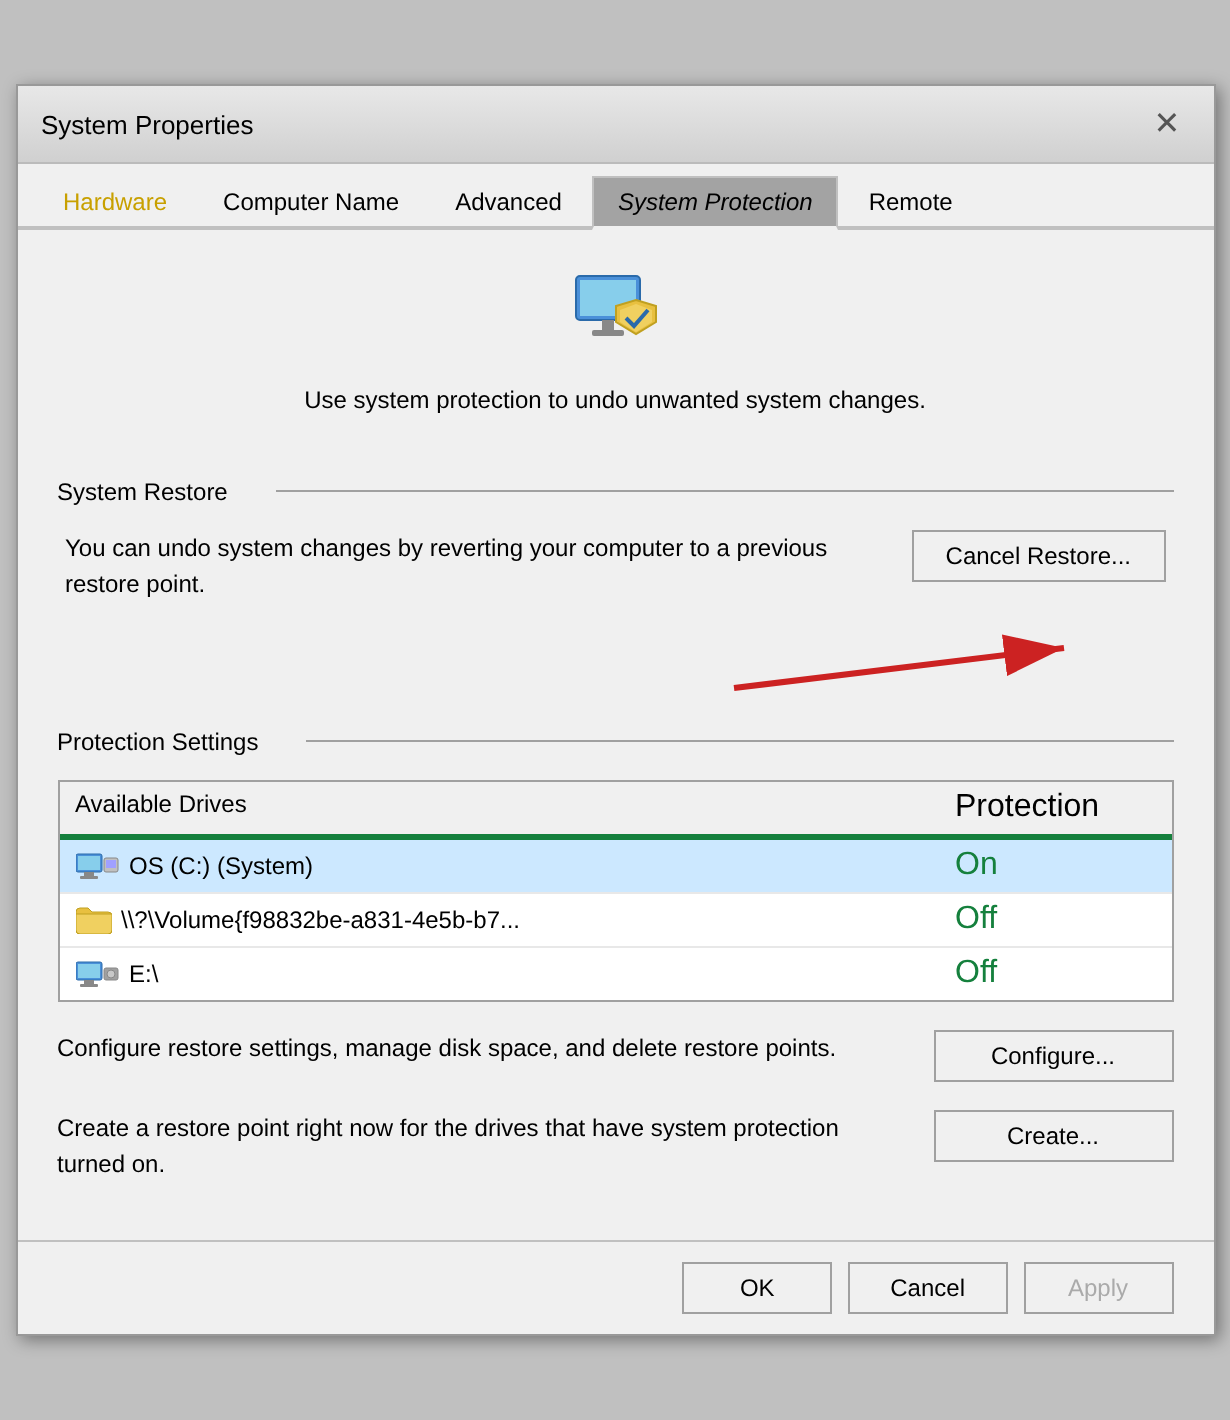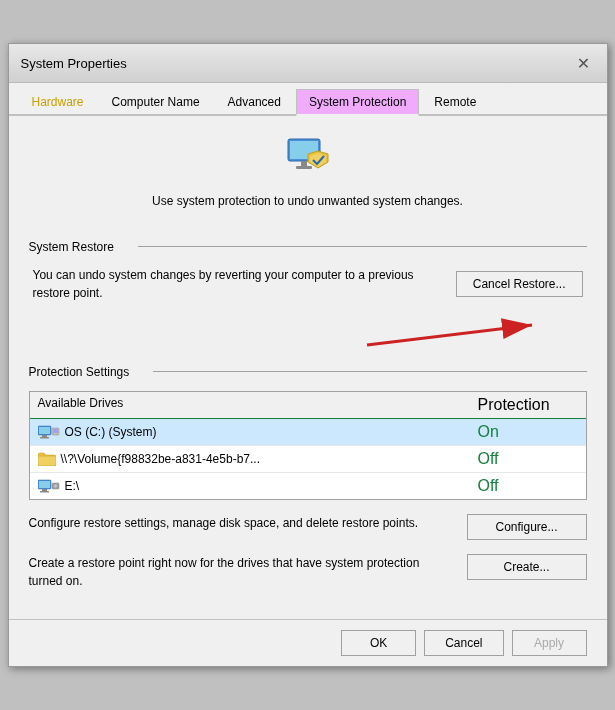--- a/index.html
+++ b/index.html
@@ -56,25 +56,26 @@
     .tab {
       padding: 5px 12px;
       cursor: pointer;
       font-size: 12px;
       color: #000;
       border: 1px solid transparent;
       border-bottom: none;
       background: #f0f0f0;
     }
     .tab.active {
-      background: #f0abfc;
+      background: #a3a3a3;
       border: 1px solid #c0c0c0;
       border-bottom: 2px solid #f0f0f0;
       margin-bottom: -2px;
       font-weight: normal;
+      font-style: italic;
     }
     .tab.highlighted { color: #c8a000; }
     .content {
       padding: 15px 20px;
     }
     .info-banner {
       display: flex;
       align-items: center;
       gap: 12px;
       margin-bottom: 18px;
@@ -103,21 +104,21 @@
       color: #000;
       white-space: nowrap;
     }
     .section-line {
       flex: 1;
       height: 1px;
       background: #a0a0a0;
     }
     .restore-area {
       display: flex;
-      align-items: center;
+      align-items: flex-start;
       gap: 4px;
       margin-bottom: 8px;
       padding: 0 4px;
     }
     .restore-desc {
       font-size: 12px;
       color: #000;
       line-height: 1.5;
       flex: 1;
     }
@@ -148,21 +149,21 @@
     }
     .drives-table {
       border: 1px solid #a0a0a0;
       background: #fff;
       margin-bottom: 14px;
       width: 100%;
     }
     .drives-header {
       display: flex;
       background: #f0f0f0;
-      border-bottom: 1px solid #15803d;
+      border-bottom: 3px solid #15803d;
       padding: 4px 8px;
     }
     .col-drive { flex: 1; font-size: 12px; color: #000; }
     .col-prot { width: 100px; font-size: 16px; color: #000; }
     .drive-row {
       display: flex;
       padding: 4px 8px;
       align-items: center;
       border-bottom: 1px solid #e8e8e8;
     }

